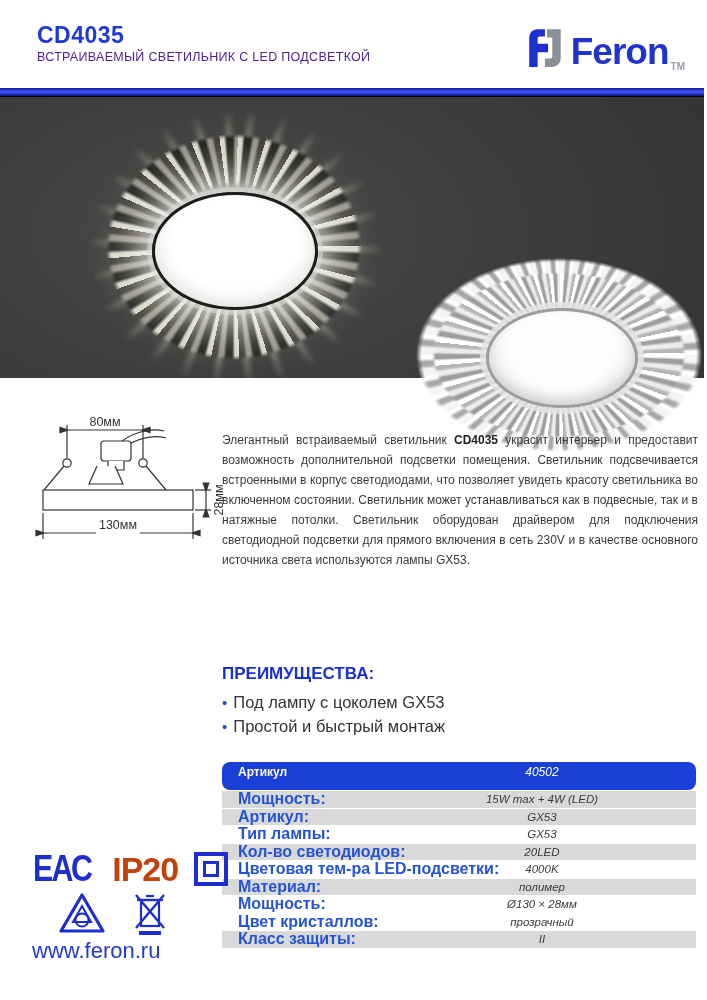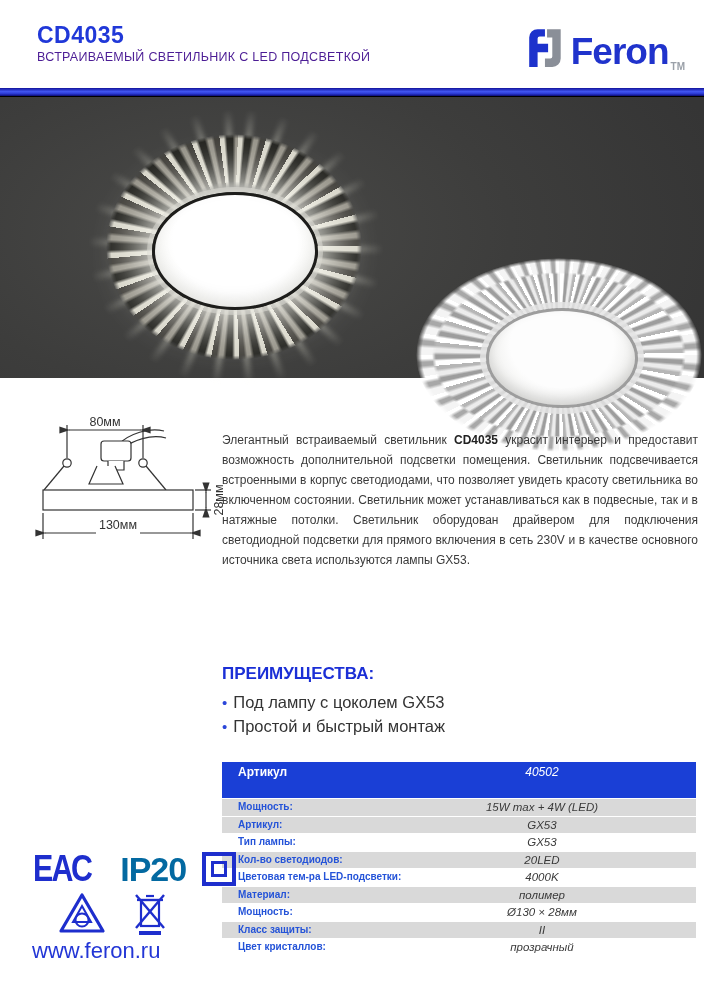--- a/index.html
+++ b/index.html
@@ -65,30 +65,30 @@
   
   .adv{position:absolute;left:222px;top:664px;width:470px;}
   .adv-title{font-size:17px;font-weight:bold;color:#1b2fd6;margin-bottom:7px;}
   .adv-item{font-size:16.5px;color:#333;line-height:23.5px;}
   .adv-item .dot{color:#2b46d9;margin-right:6px;font-size:15px;}
   
   .spec-table{position:absolute;left:222px;top:762px;width:474px;}
   .spec-row{position:relative;height:16.5px;margin-bottom:1px;background:#fff;}
   .spec-row.shade{background:#d9d9d9;}
   .spec-row .lbl{position:absolute;left:16px;top:0;line-height:16.5px;
-    font-size:10px;font-weight:bold;color:#2453d8;white-space:nowrap;}
+    font-size:16px;font-weight:bold;color:#2453d8;white-space:nowrap;}
   .spec-row .val{position:absolute;left:40%;right:5%;top:0;line-height:16.5px;
     font-size:11.5px;color:#3a3a3a;text-align:center;white-space:nowrap;font-style:italic;}
-  .spec-head{height:36px;background:#1a3fd6;}
+  .spec-head{height:28px;background:#1a3fd6;border-radius:8px;}
   .spec-head .lbl,.spec-head .val{color:#fff;font-size:12px;line-height:20px;}
   
   .marks1{position:absolute;left:33px;top:850px;display:flex;align-items:center;}
   .eac{font-size:37px;font-weight:bold;color:#1e2ecd;transform:scaleX(.82);
     transform-origin:left;letter-spacing:-2px;line-height:38px;}
-  .ip{font-size:34px;font-weight:bold;color:#0369a1;margin-left:16px;letter-spacing:-1px;line-height:38px;}
+  .ip{font-size:34px;font-weight:bold;color:#c2410c;margin-left:8px;letter-spacing:-1px;line-height:38px;}
   .sq-out{width:26px;height:26px;border:4px solid #1e2ecd;margin-left:16px;
     display:flex;align-items:center;justify-content:center;}
   .sq-in{width:10px;height:10px;border:3px solid #1e2ecd;}
   .marks2{position:absolute;left:58px;top:892px;display:flex;gap:26px;align-items:flex-start;}
   .site{position:absolute;left:32px;top:938px;font-size:22px;color:#2336d6;text-decoration:none;}
 </style>
 </head>
 <body>
 
 <div class="model">CD4035</div>
@@ -210,28 +210,28 @@
     <div class="lbl">Материал:</div>
     <div class="val">полимер</div>
   </div>
 
   <div class="spec-row">
     <div class="lbl">Мощность:</div>
     <div class="val">Ø130 × 28мм</div>
   </div>
 
 
+  <div class="spec-row">
+    <div class="lbl">Цвет кристаллов:</div>
+    <div class="val">прозрачный</div>
+  </div>
+
   <div class="spec-row shade">
     <div class="lbl">Класс защиты:</div>
     <div class="val">II</div>
-  </div>
-
-  <div class="spec-row">
-    <div class="lbl">Цвет кристаллов:</div>
-    <div class="val">прозрачный</div>
   </div>
 </div>
 </div>
 
 <div class="marks1">
   <span class="eac">ЕАС</span>
   <span class="ip">IP20</span>
   <span class="sq-out">
       <span class="sq-in"></span>
     </span>

